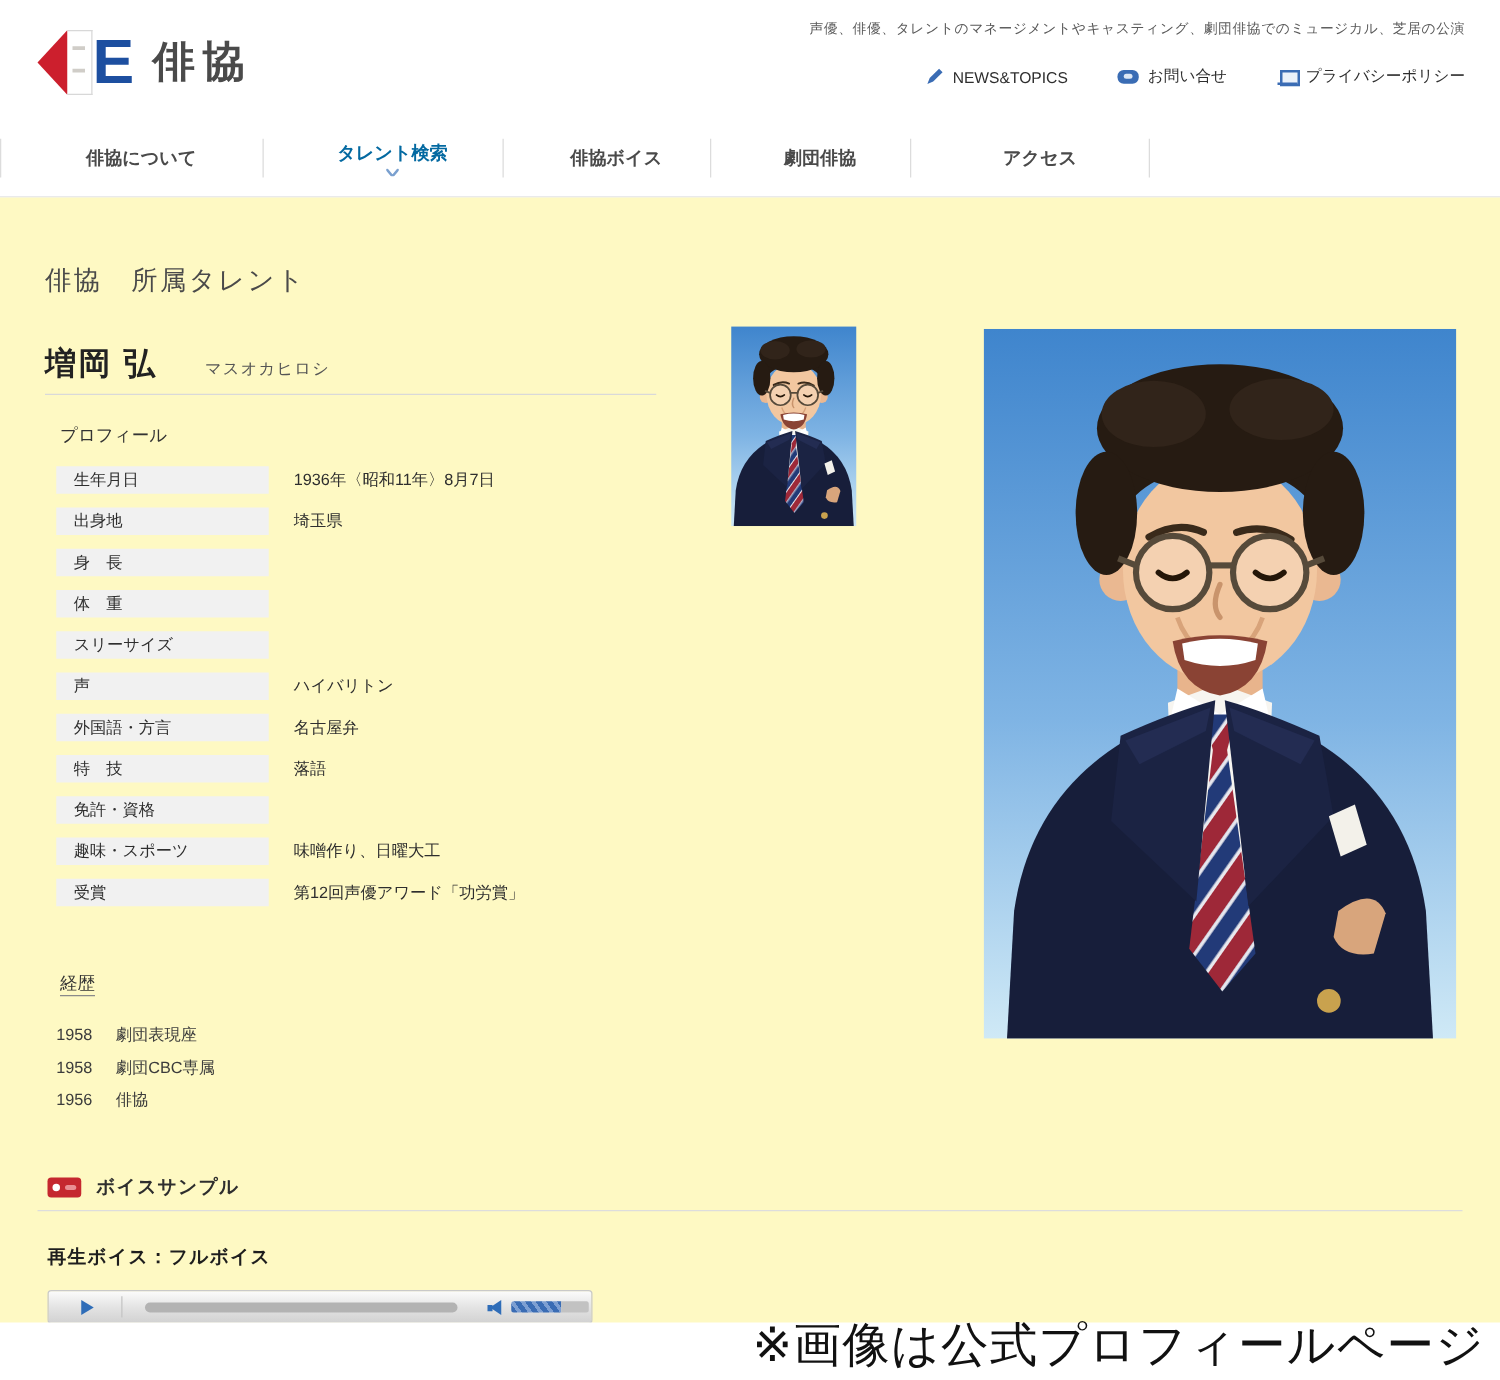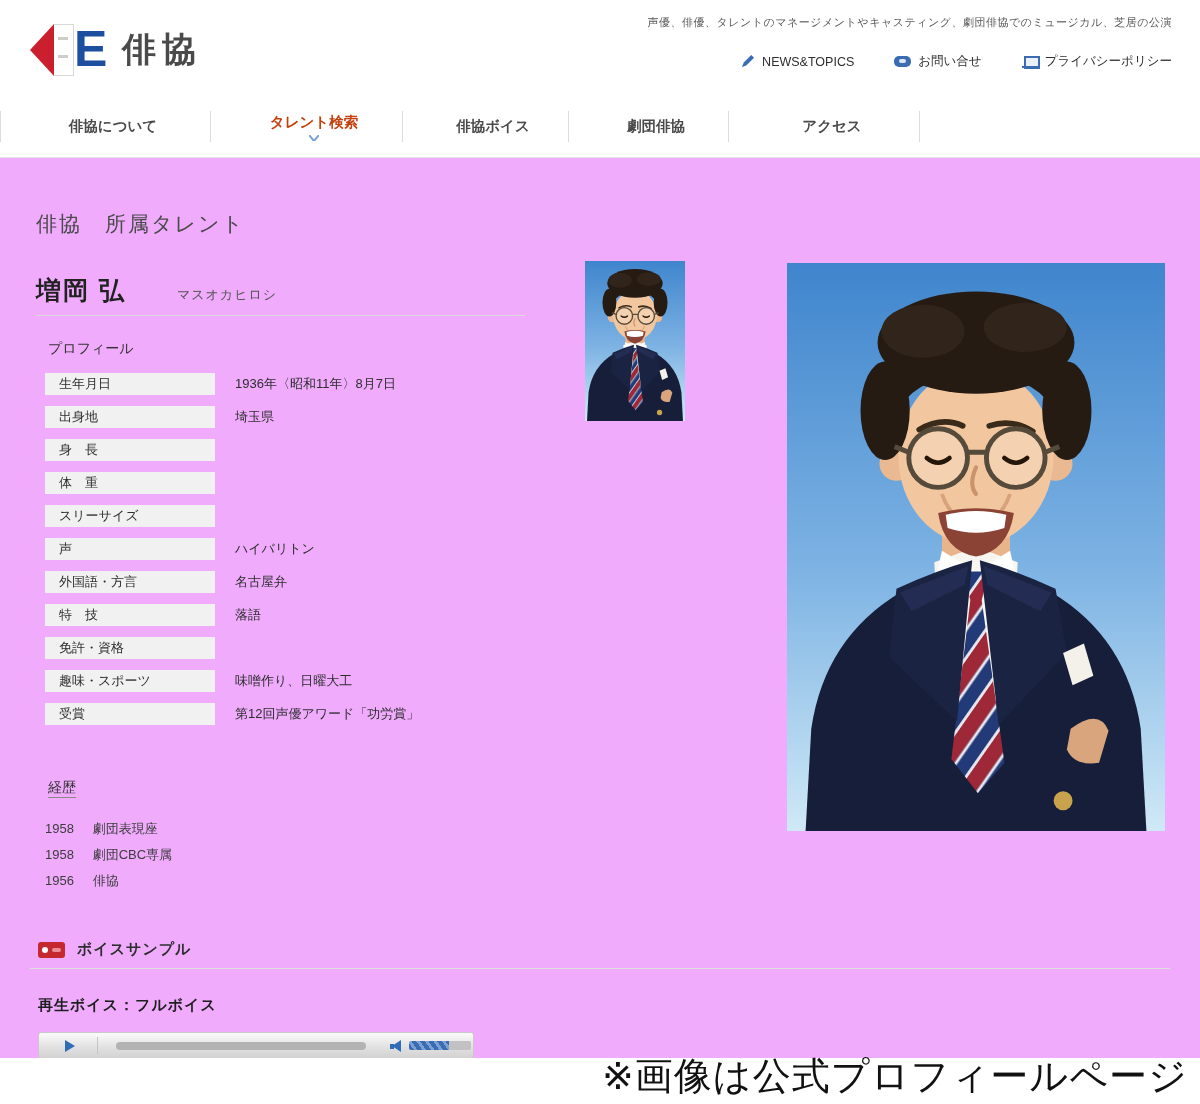--- a/index.html
+++ b/index.html
@@ -28,28 +28,28 @@
   .ic-mail::after { content:''; position:absolute; left:5px; top:3px; width:7px; height:4px; background:#dce7f5; border-radius:2px; }
   .ic-laptop { width:16px; height:12px; display:inline-block; position:relative; }
   .ic-laptop::before { content:''; position:absolute; left:2px; top:0; width:12px; height:9px; border:2px solid #3a6cb4; background:#eaf1fa; }
   .ic-laptop::after { content:''; position:absolute; left:0; bottom:0; width:16px; height:2px; background:#3a6cb4; }
 
   
   .nav { position:relative; height:62px; display:flex; border-bottom:1px solid #e3e3e3; background:#fff; }
   .nav-item { position:relative; display:flex; flex-direction:column; align-items:center; justify-content:center; font-size:14.5px; font-weight:bold; color:#4a4a4a; cursor:pointer;padding-left:16px; }
   .nav-item::before { content:''; position:absolute; left:0; top:15px; bottom:15px; width:1px; background:#dcdcdc; }
   .nav-item:last-child::after { content:''; position:absolute; right:0; top:15px; bottom:15px; width:1px; background:#dcdcdc; }
-  .nav-item.active { color:#c2410c; }
+  .nav-item.active { color:#0369a1; }
   .nav-caret { display:none; margin-top:3px; width:10px; height:6px; }
   .nav-item.active .nav-caret { display:block; }
 
   
-  .main { position:relative; background:#f0abfc; height:945px; }
+  .main { position:relative; background:#fef9c3; height:945px; }
   .page-title { position:absolute; left:36px; top:52px; font-size:21px; color:#4a4a4a; letter-spacing:2px; }
-  .name-row { position:absolute; left:36px; top:116px; display:flex; align-items:baseline;gap:13px; }
+  .name-row { position:absolute; left:36px; top:116px; display:flex; align-items:baseline; }
   .talent-name { font-size:25px; font-weight:bold; color:#222; letter-spacing:2px; }
   .talent-kana { margin-left:38px; font-size:13px; color:#555; letter-spacing:1px; }
   .name-rule { position:absolute; left:36px; top:157px; width:489px; height:1px; background:#d9d9d9; }
 
   .profile-heading { position:absolute; left:48px; top:182px; font-size:14px; color:#333; }
   .profile-table { position:absolute; left:45px; top:215px; width:480px; }
   .profile-row { display:flex; align-items:center; height:22px; margin-bottom:11px; }
   .profile-label { width:170px; height:22px; line-height:22px; background:#f1f1f1; font-size:13px; color:#2e2e2e; padding-left:14px; flex:none; }
   .profile-value { margin-left:20px; font-size:13px; color:#2e2e2e; white-space:nowrap; }
 

